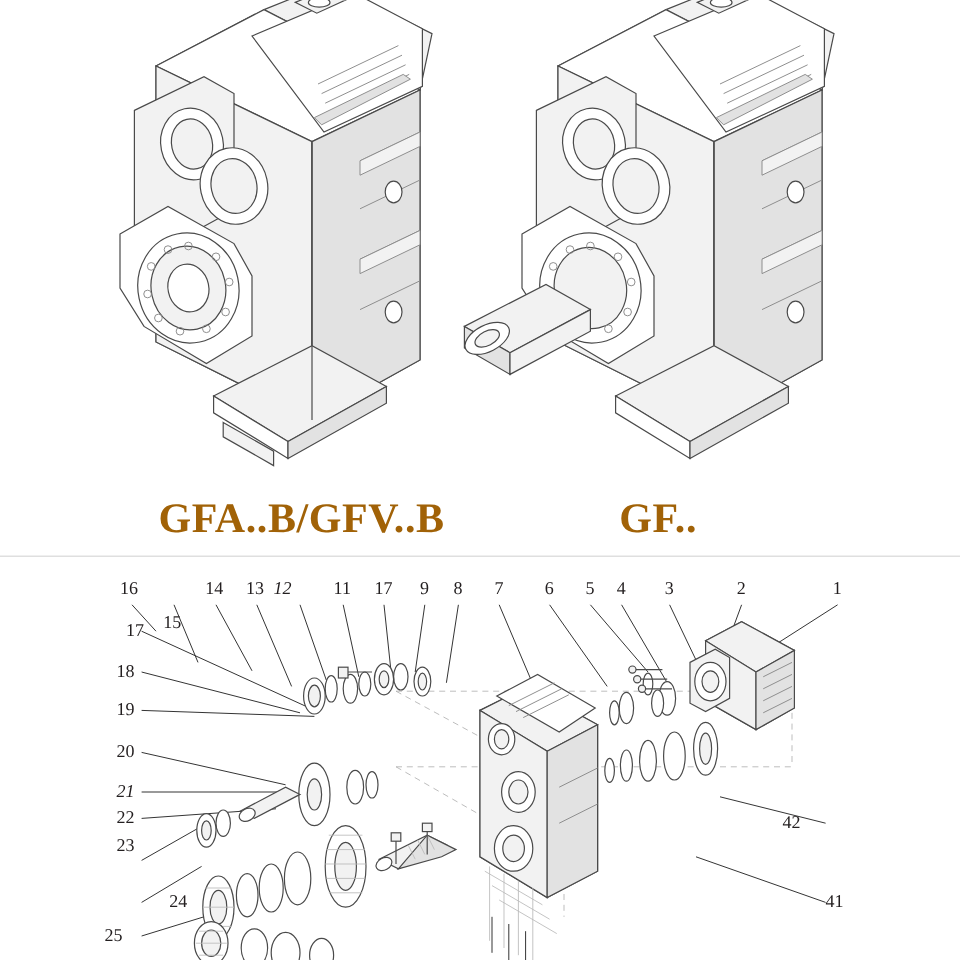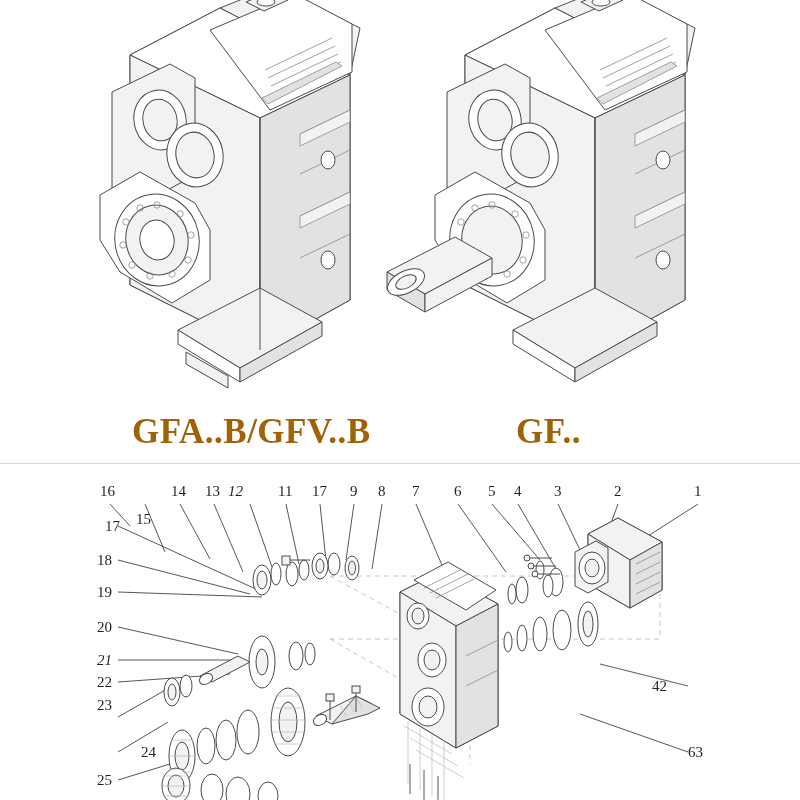--- a/index.html
+++ b/index.html
@@ -472,19 +472,19 @@
     <div class="callout-num" style="left:694px;  top:20px;">1</div>
 
     <div class="callout-num" style="left:105px; top:55px;">17</div>
     <div class="callout-num" style="left:97px; top:89px;">18</div>
     <div class="callout-num" style="left:97px; top:121px;">19</div>
     <div class="callout-num" style="left:97px; top:156px;">20</div>
     <div class="callout-num" style="left:97px; top:189px;font-style:italic;">21</div>
     <div class="callout-num" style="left:97px; top:211px;">22</div>
     <div class="callout-num" style="left:97px; top:234px;">23</div>
     <div class="callout-num" style="left:97px; top:281px;margin-left:44px;">24</div>
-    <div class="callout-num" style="left:97px; top:309px;">25</div>
+    <div class="callout-num" style="left:87px; top:309px;">25</div>
 
     <div class="callout-num" style="left:652px; top:215px;">42</div>
-    <div class="callout-num" style="left:688px; top:281px;">63</div>
+    <div class="callout-num" style="left:688px; top:281px;">41</div>
   </div>
 
 </div>
 
 </body></html>

